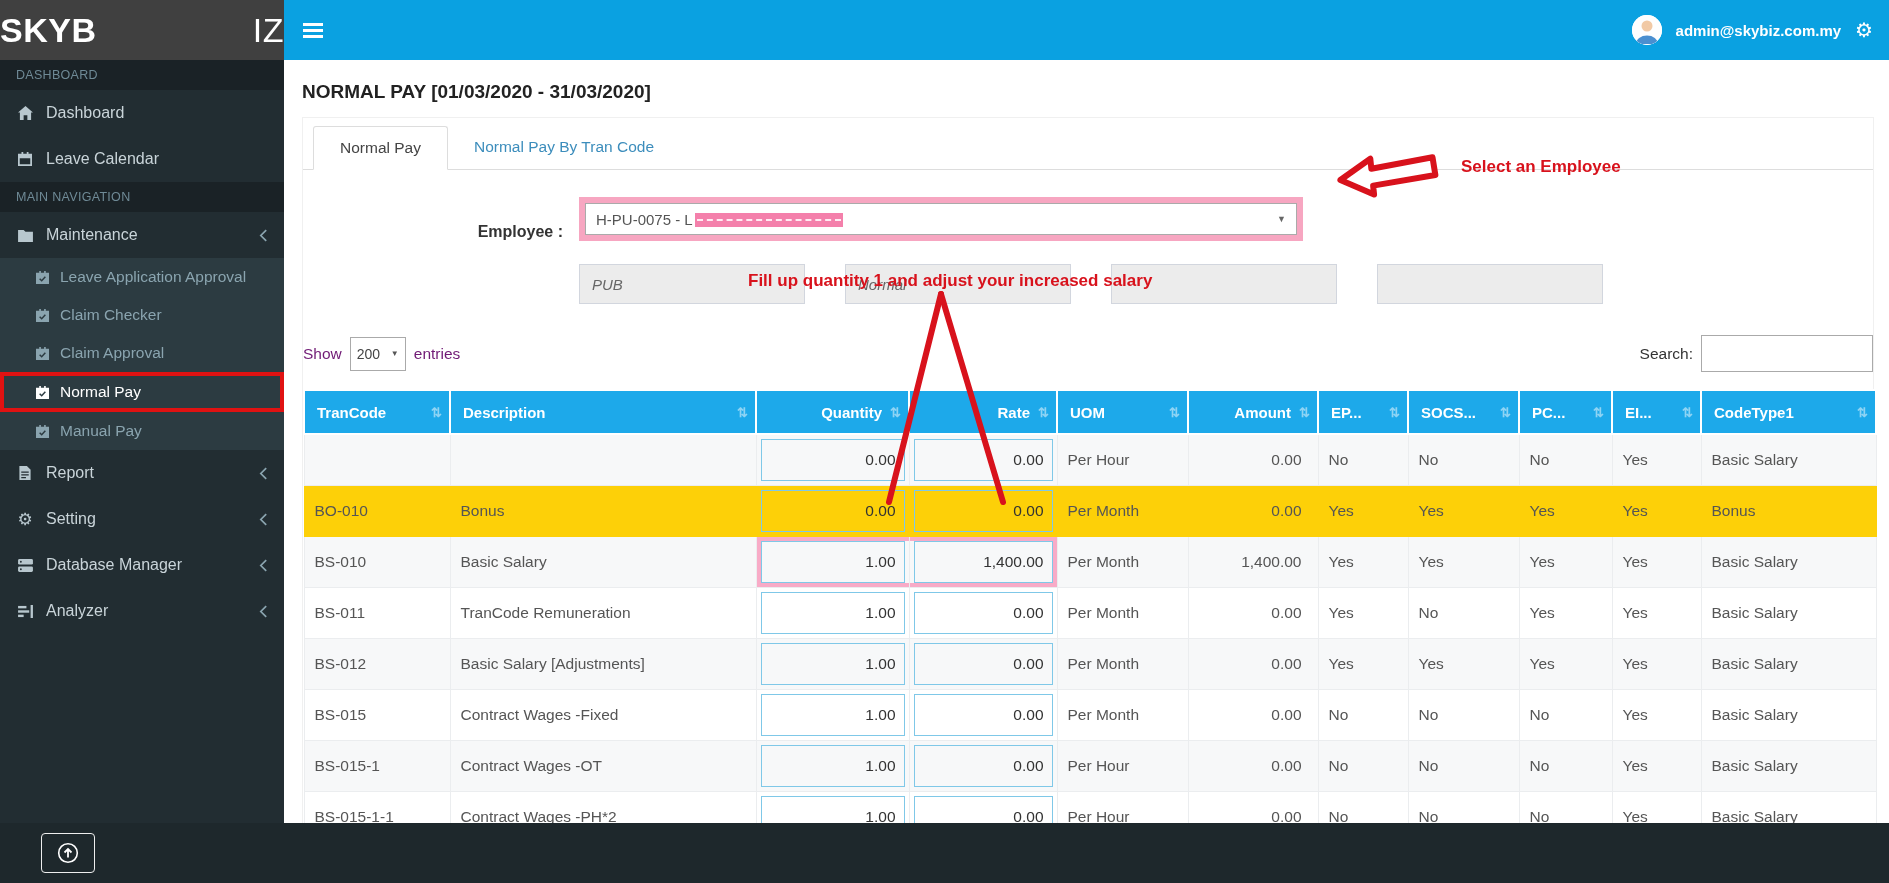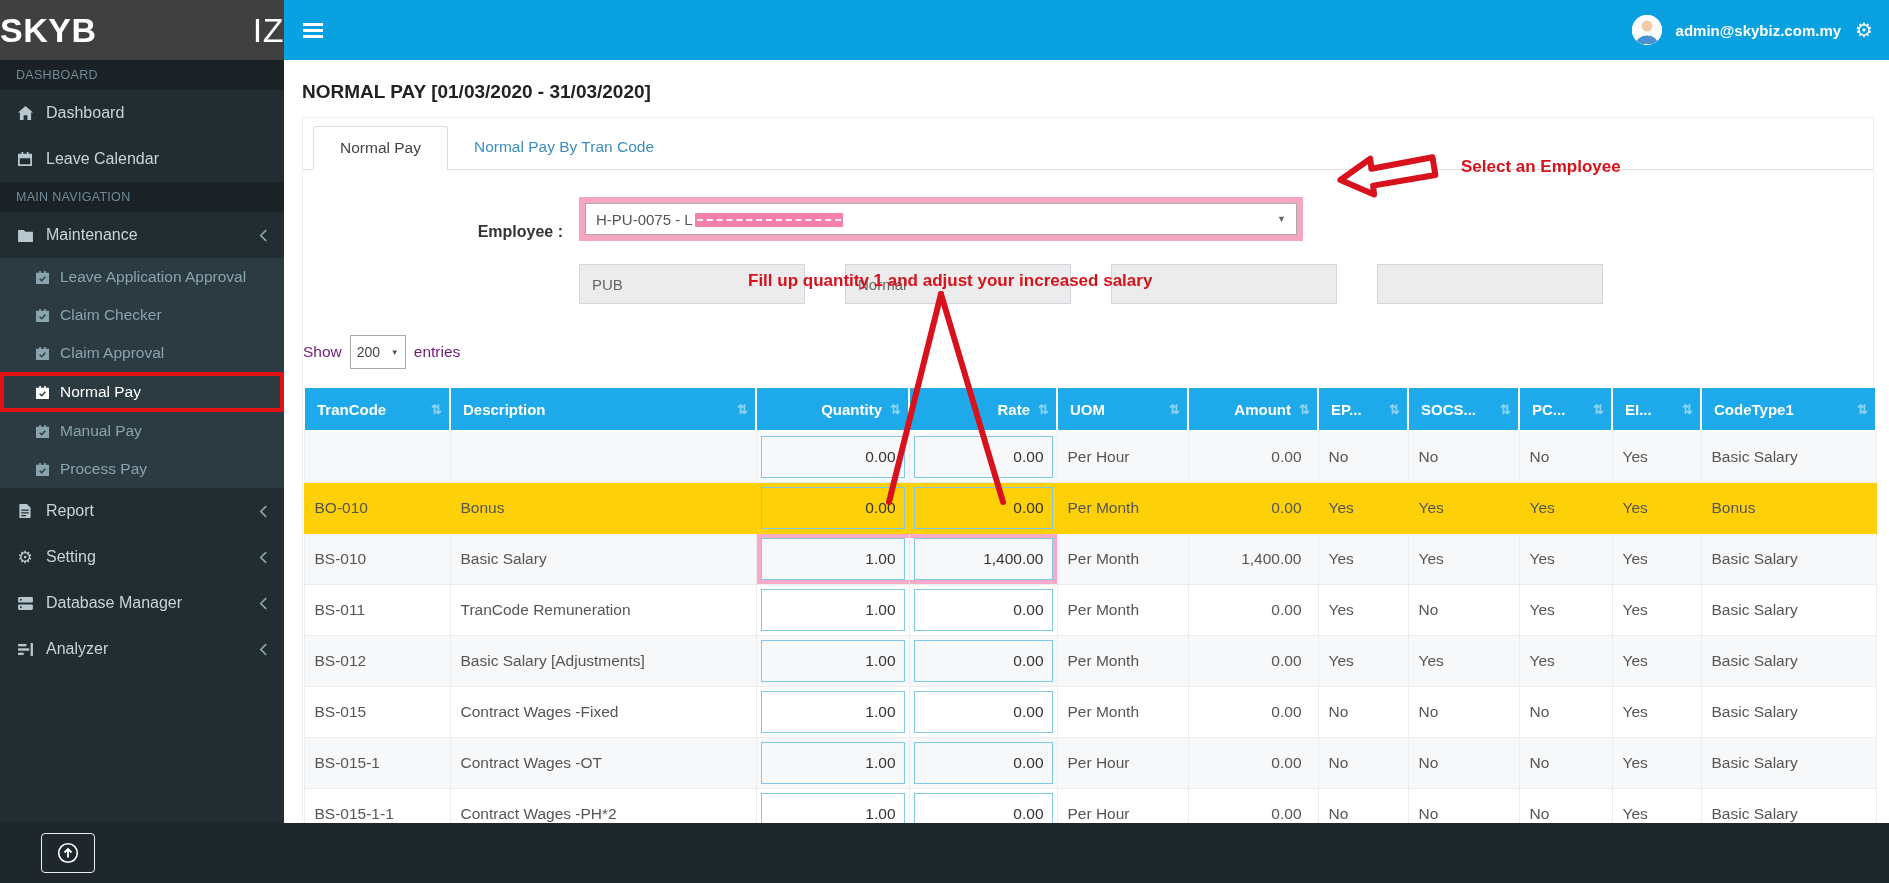--- a/index.html
+++ b/index.html
@@ -46,21 +46,21 @@
   
   .emp-row { display:flex; align-items:flex-end; margin-top:27px; }
   .emp-label { width:120px; margin-left:140px; text-align:right; font-weight:bold; color:#333; font-size:16px; }
   .emp-select-wrap { margin-left:16px; width:724px; border:6px solid #f7a6c1; background:#fff; }
   .emp-select { height:32px; border:1px solid #aaa; display:flex; align-items:center; padding:0 10px; cursor:pointer; color:#555; position:relative; }
   .redact { display:inline-block; width:148px; height:14px; background:#f480ab; margin-left:2px; position:relative; top:1px; }
   .redact::after { content:""; position:absolute; left:2px; right:2px; top:6px; border-top:2px dashed rgba(255,255,255,.85); }
   .emp-caret { margin-left:auto; color:#666; font-size:9px; }
   .filters { display:flex; margin-top:23px; margin-left:276px; gap:40px; }
   .filter-box { width:226px; height:40px; background:#ececec; border:1px solid #d2d6de; color:#666; padding:0 12px; font-size:15px; }
-  .filter-box:disabled { color:#666; }
+  .filter-box:disabled { color:#666;font-style:italic; }
   
   .controls { display:flex; align-items:center; margin-top:31px; }
   .show-label, .entries-label { color:#701a75; font-size:15.5px; }
   .page-size { width:56px; height:34px; border:1px solid #aaa; margin:0 8px; display:inline-flex; align-items:center; padding:0 6px 0 6px; cursor:pointer; color:#444; }
   .page-size .v { flex:1; font-size:14px; }
   .page-size .c { font-size:8px; color:#555; }
   .search-area { margin-left:auto; display:flex; align-items:center; gap:8px; }
   .search-label { font-size:15.5px; color:#333; }
   .search-input { width:172px; height:37px; border:1px solid #aaa; padding:0 8px; font-size:15px; }
   
@@ -174,29 +174,20 @@
     </div>
     <div class="sub-item">
       <span class="ic">
           <svg width="13" height="13" viewBox="0 0 16 16">
             <path fill="currentColor" d="M4 0h2v2h4V0h2v2h4v14H0V2h4V0z"></path>
             <path d="M4.5 9.5l2.5 2.5 4.5-5" stroke="#2c3b41" stroke-width="1.8" fill="none"></path>
           </svg>
         </span>
       <span class="lbl">Manual Pay</span>
     </div>
-    <div class="sub-item">
-      <span class="ic">
-          <svg width="13" height="13" viewBox="0 0 16 16">
-            <path fill="currentColor" d="M4 0h2v2h4V0h2v2h4v14H0V2h4V0z"></path>
-            <path d="M4.5 9.5l2.5 2.5 4.5-5" stroke="#2c3b41" stroke-width="1.8" fill="none"></path>
-          </svg>
-        </span>
-      <span class="lbl">Process Pay</span>
-    </div>
   </div>
 
   <div class="side-item">
     <span class="ic">
         <svg width="12" height="14" viewBox="0 0 12 15">
           <path fill="currentColor" d="M0 0h8l4 4v11H0z"></path>
           <path d="M2 6.5h8M2 9.5h8M2 12.5h5" stroke="#222d32" stroke-width="1.2"></path>
         </svg>
       </span>
     <span class="lbl">Report</span>
@@ -294,20 +285,24 @@
         <input class="filter-box" disabled="" value="" style="">
       </div>
 
       <div class="controls">
         <span class="show-label">Show</span>
         <span class="page-size">
           <span class="v">200</span>
           <span class="c">▼</span>
         </span>
         <span class="entries-label">entries</span>
+        <span class="search-area">
+          <span class="search-label">Search:</span>
+          <input class="search-input" value="" style="">
+        </span>
       </div>
 
       <table class="grid">
         <colgroup>
           <col style="width:146px">
             <col style="width:306px">
             <col style="width:153px">
             <col style="width:148px">
           <col style="width:131px">
             <col style="width:130px">

